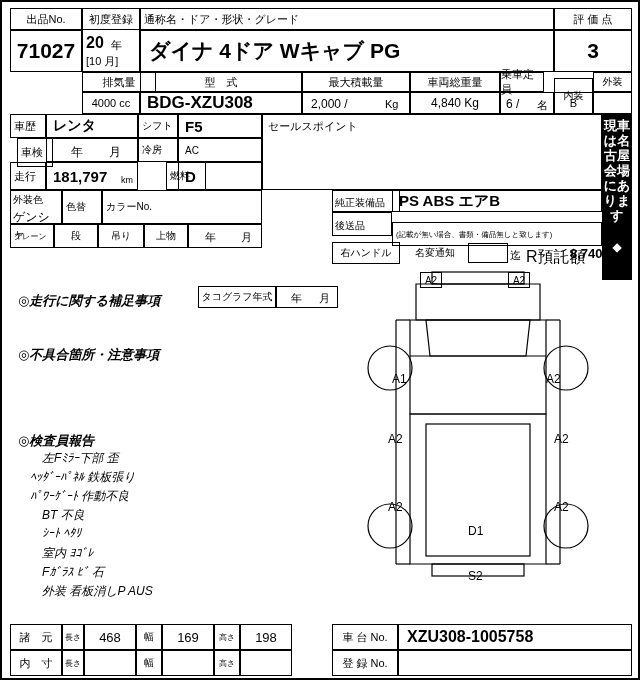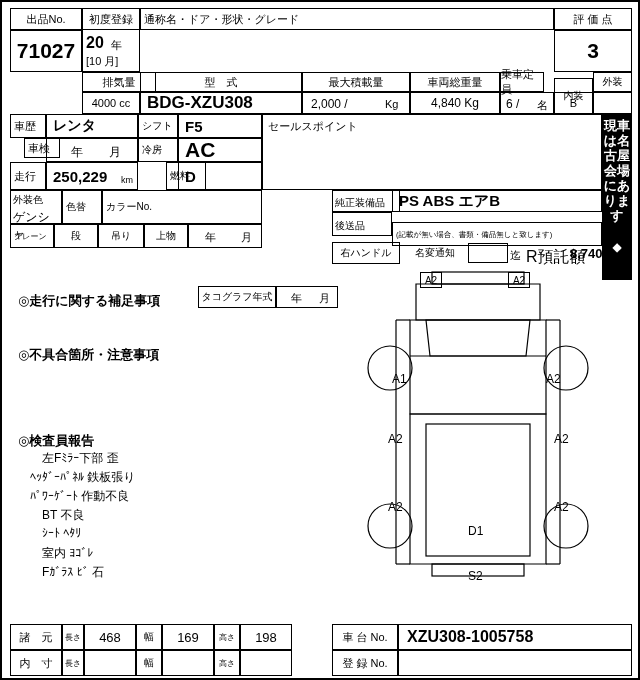--- a/index.html
+++ b/index.html
@@ -10,21 +10,21 @@
   .lbl{font-size:11px;display:flex;align-items:center;justify-content:center;}
   .lblL{font-size:11px;display:flex;align-items:center;padding-left:3px;}
   .val{font-size:15px;display:flex;align-items:center;}
   .c{justify-content:center;}
   .big{font-size:21px;font-weight:bold;}
   .mid{font-size:17px;font-weight:bold;}
   .sm{font-size:10px;}
   .xs{font-size:8px;}
   .txt{position:absolute;font-size:12px;}
   .vtxt{position:absolute;width:30px;text-align:center;font-size:13px;font-weight:bold;line-height:15px;}
-  .noteline{position:absolute;font-size:12px;white-space:nowrap;}
+  .noteline{position:absolute;font-size:12px;white-space:nowrap;font-style:italic;}
   .bold{font-weight:bold;}
   svg{display:block;}
 </style>
 </head>
 <body>
 
 <div id="sheet">
 
   <div class="cell lbl" style="left:8px;top:6px;width:72px;height:22px;">出品No.</div>
   <div class="cell lbl" style="left:80px;top:6px;width:58px;height:22px;">初度登録</div>
@@ -32,20 +32,23 @@
   <div class="cell lbl" style="left:552px;top:6px;width:78px;height:22px;">評 価 点</div>
 
   <div class="cell val c big" style="left:8px;top:28px;width:72px;height:42px;">71027</div>
 
   <div class="cell nb" style="left:80px;top:28px;width:58px;height:42px;border-left:1px solid #000;border-right:1px solid #000;border-bottom:1px solid #000;">
     <div class="txt" style="left:3px;top:4px;font-size:16px;font-weight:bold;">20</div>
     <div class="txt" style="left:28px;top:8px;font-size:11px;">年</div>
     <div class="txt" style="left:3px;top:24px;font-size:11px;">[10 月]</div>
   </div>
 
+  <div class="cell val" style="left:138px;top:28px;width:414px;height:42px;padding-left:8px;">
+    <span class="big">ダイナ 4ドア Wキャブ PG</span>
+  </div>
 
   <div class="cell val c" style="left:552px;top:28px;width:78px;height:42px;">
     <span class="big">3</span>
   </div>
 
   <div class="cell lbl" style="left:80px;top:70px;width:74px;height:20px;">排気量</div>
   <div class="cell lbl" style="left:300px;top:70px;width:108px;height:20px;">最大積載量</div>
   <div class="cell lbl" style="left:138px;top:70px;width:162px;height:20px;">型　式</div>
   <div class="cell lbl" style="left:408px;top:70px;width:90px;height:20px;">車両総重量</div>
   <div class="cell lbl" style="left:498px;top:70px;width:44px;height:20px;">乗車定員</div>
@@ -70,33 +73,33 @@
 
   <div class="cell lblL" style="left:8px;top:112px;width:36px;height:24px;">車歴</div>
   <div class="cell val" style="left:44px;top:112px;width:92px;height:24px;padding-left:6px;">
     <span style="font-size:14px;font-weight:bold;">レンタ</span>
   </div>
   <div class="cell lblL sm" style="left:136px;top:112px;width:40px;height:24px;">シフト</div>
   <div class="cell val" style="left:176px;top:112px;width:84px;height:24px;padding-left:6px;">
     <span style="font-size:15px;font-weight:bold;">F5</span>
   </div>
 
-  <div class="cell lblL" style="left:22px;top:136px;width:36px;height:20px;">車検</div>
+  <div class="cell lblL" style="left:15px;top:136px;width:36px;height:29px;">車検</div>
   <div class="cell" style="left:44px;top:136px;width:92px;height:24px;">
     <div class="txt" style="left:24px;top:5px;font-size:12px;">年</div>
     <div class="txt" style="left:62px;top:5px;font-size:12px;">月</div>
   </div>
   <div class="cell lblL sm" style="left:136px;top:136px;width:40px;height:24px;">冷房</div>
   <div class="cell val" style="left:176px;top:136px;width:84px;height:24px;padding-left:6px;">
-    <span style="font-size:21px;font-weight:bold;">AC</span>
+    <span style="font-size:10px;font-weight:normal;">AC</span>
   </div>
 
   <div class="cell lblL" style="left:8px;top:160px;width:36px;height:28px;">走行</div>
   <div class="cell" style="left:44px;top:160px;width:92px;height:28px;">
-    <div class="txt" style="left:6px;top:5px;font-size:15px;font-weight:bold;">250,229</div>
+    <div class="txt" style="left:6px;top:5px;font-size:15px;font-weight:bold;">181,797</div>
     <div class="txt" style="left:74px;top:12px;font-size:9px;">km</div>
   </div>
   <div class="cell lblL sm" style="left:136px;top:160px;width:40px;height:28px;margin-left:28px;">燃料</div>
   <div class="cell val" style="left:176px;top:160px;width:84px;height:28px;padding-left:6px;">
     <span style="font-size:15px;font-weight:bold;">D</span>
   </div>
 
   <div class="cell" style="left:8px;top:188px;width:52px;height:34px;">
     <div class="txt" style="left:2px;top:2px;font-size:10px;">外装色</div>
     <div class="txt" style="left:2px;top:18px;font-size:12px;">ゲンシャ</div>
@@ -155,20 +158,21 @@
   <div class="noteline bold" style="left:16px;top:344px;font-size:13px;">◎不具合箇所・注意事項</div>
 
   <div class="noteline bold" style="left:16px;top:430px;font-size:13px;">◎検査員報告</div>
   <div class="noteline" style="left:40px;top:448px;">左Fﾐﾗｰ下部  歪</div>
   <div class="noteline" style="left:28px;top:467px;">ﾍｯﾀﾞｰﾊﾟﾈﾙ  鉄板張り</div>
   <div class="noteline" style="left:28px;top:486px;">ﾊﾟﾜｰｹﾞｰﾄ  作動不良</div>
   <div class="noteline" style="left:40px;top:505px;">BT 不良</div>
   <div class="noteline" style="left:40px;top:524px;">ｼｰﾄ ﾍﾀﾘ</div>
   <div class="noteline" style="left:40px;top:543px;">室内 ﾖｺﾞﾚ</div>
   <div class="noteline" style="left:40px;top:562px;">Fｶﾞﾗｽ ﾋﾞ 石</div>
+  <div class="noteline" style="left:40px;top:581px;">外装 看板消しP AUS</div>
 
   <div style="position:absolute;left:352px;top:262px;width:248px;height:336px;">
     <svg width="248" height="336" viewBox="0 0 248 336">
       <g fill="none" stroke="#000" stroke-width="1.2">
 
         <rect x="78" y="8" width="92" height="12"></rect>
 
         <path d="M62 20 L186 20 L186 56 L62 56 Z"></path>
 
         <path d="M72 56 L176 56 L172 92 L76 92 Z"></path>

